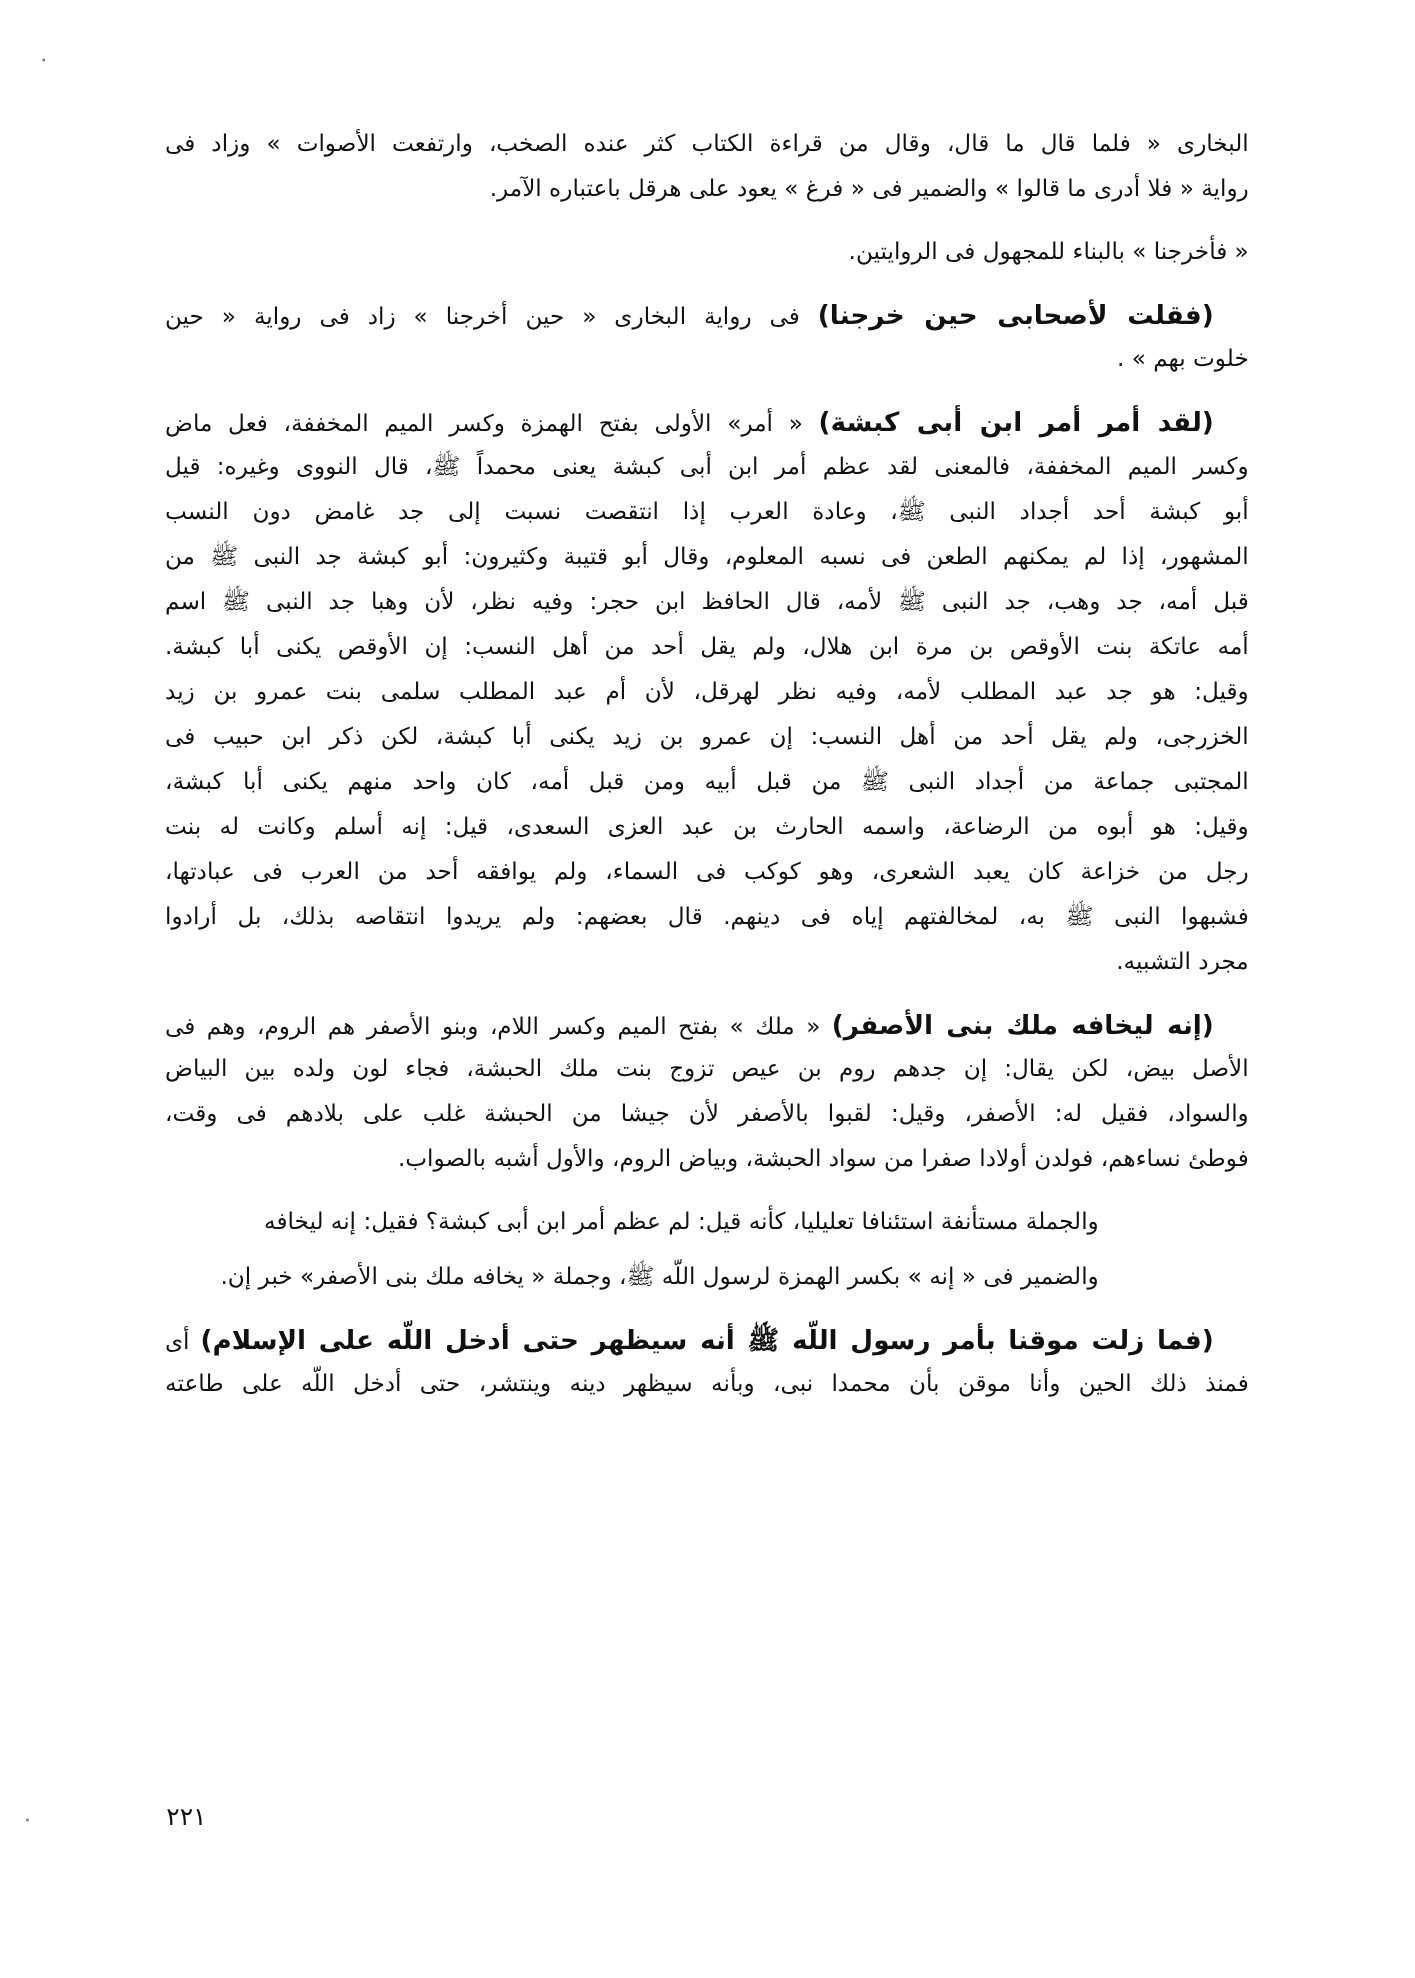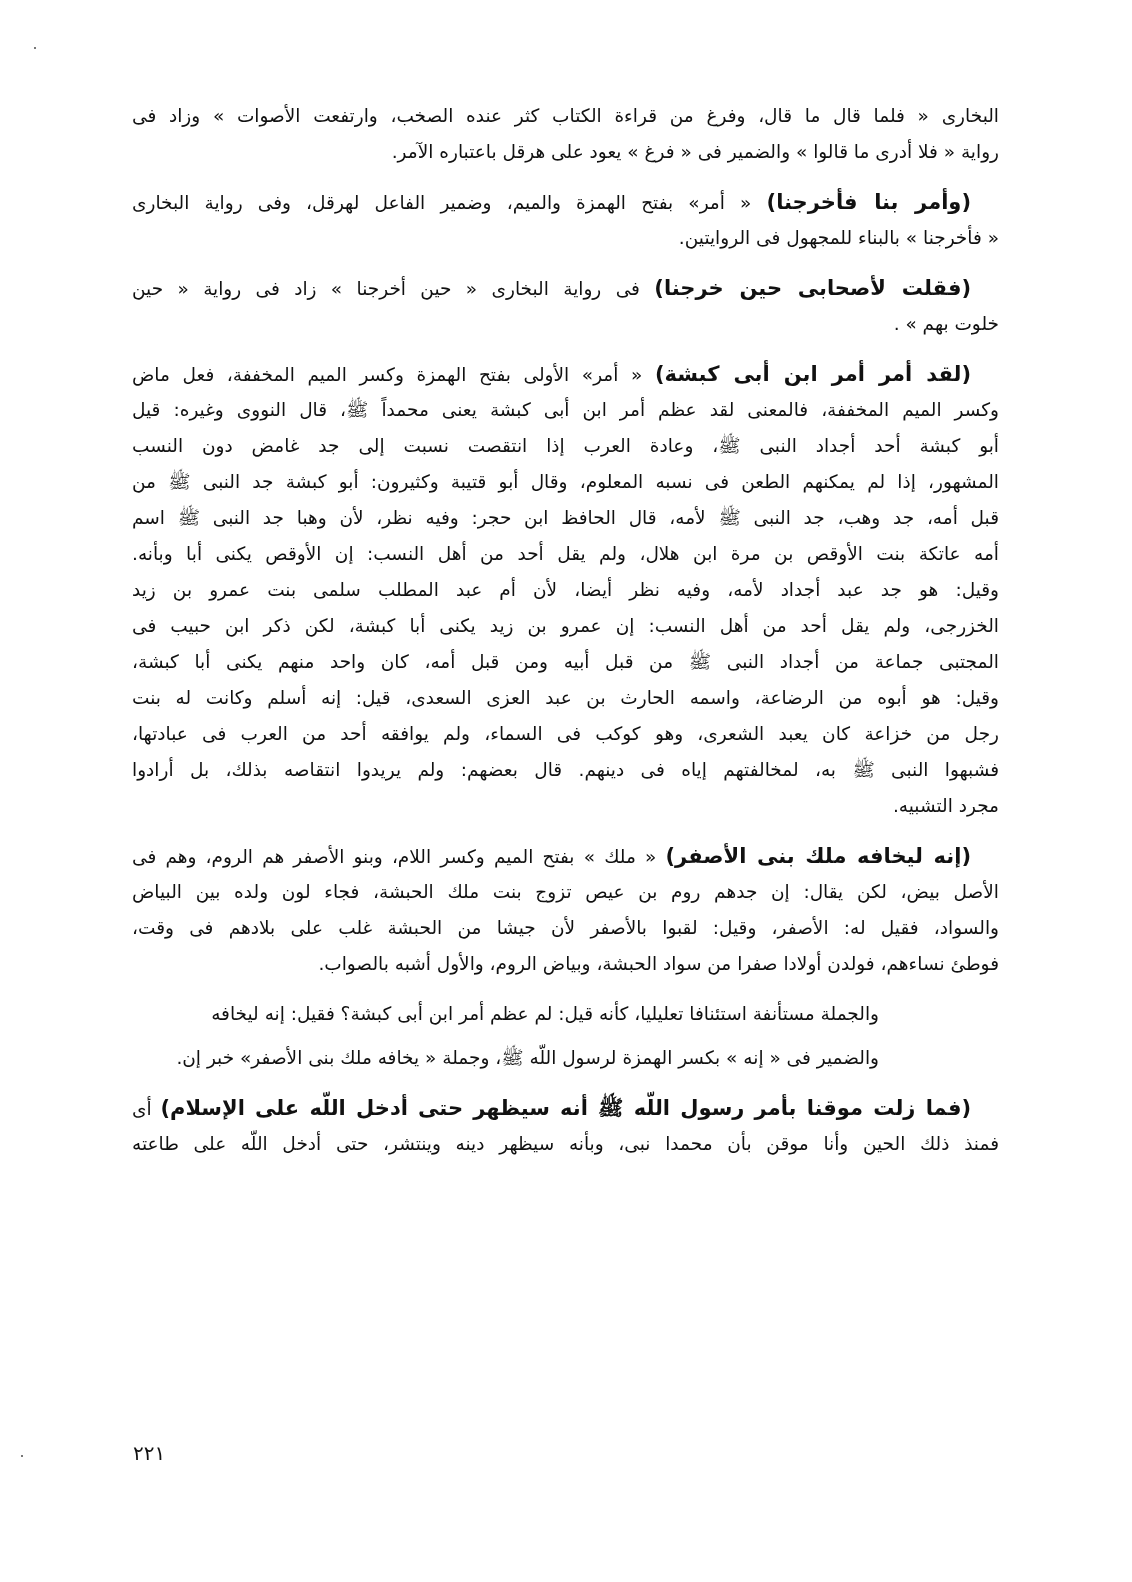--- a/index.html
+++ b/index.html
@@ -65,45 +65,44 @@
       height: 2px;
       background: #777;
     }
   </style>
 </head>
 <body>
 
 <div class="page">
 
   <div class="para">
-    <span class="line"><span>البخارى « فلما قال ما قال، وفرغ من قراءة الكتاب كثر عنده الصخب، وارتفعت الأصوات » وزاد فى</span></span>
+    <span class="line"><span>البخارى « فلما قال ما قال، وقال من قراءة الكتاب كثر عنده الصخب، وارتفعت الأصوات » وزاد فى</span></span>
     <span class="line last"><span>رواية « فلا أدرى ما قالوا » والضمير فى « فرغ » يعود على هرقل باعتباره الآمر.</span></span>
   </div>
   <div class="gap-m"></div>
 
   <div class="para">
-    <span class="line indent"><span class="headword">(وأمر بنا فأخرجنا)</span><span> « أمر» بفتح الهمزة والميم، وضمير الفاعل لهرقل، وفى رواية البخارى</span></span>
     <span class="line last"><span>« فأخرجنا » بالبناء للمجهول فى الروايتين.</span></span>
   </div>
   <div class="gap-m"></div>
 
   <div class="para">
     <span class="line indent"><span class="headword">(فقلت لأصحابى حين خرجنا)</span><span> فى رواية البخارى « حين أخرجنا » زاد فى رواية « حين</span></span>
     <span class="line last"><span>خلوت بهم » .</span></span>
   </div>
   <div class="gap-m"></div>
 
   <div class="para">
     <span class="line indent"><span class="headword">(لقد أمر أمر ابن أبى كبشة)</span><span> « أمر» الأولى بفتح الهمزة وكسر الميم المخففة، فعل ماض</span></span>
     <span class="line"><span>وكسر الميم المخففة، فالمعنى لقد عظم أمر ابن أبى كبشة يعنى محمداً ﷺ، قال النووى وغيره: قيل</span></span>
     <span class="line"><span>أبو كبشة أحد أجداد النبى ﷺ، وعادة العرب إذا انتقصت نسبت إلى جد غامض دون النسب</span></span>
     <span class="line"><span>المشهور، إذا لم يمكنهم الطعن فى نسبه المعلوم، وقال أبو قتيبة وكثيرون: أبو كبشة جد النبى ﷺ من</span></span>
     <span class="line"><span>قبل أمه، جد وهب، جد النبى ﷺ لأمه، قال الحافظ ابن حجر: وفيه نظر، لأن وهبا جد النبى ﷺ اسم</span></span>
-    <span class="line"><span>أمه عاتكة بنت الأوقص بن مرة ابن هلال، ولم يقل أحد من أهل النسب: إن الأوقص يكنى أبا وبأنه.</span></span>
-    <span class="line"><span>وقيل: هو جد عبد أجداد لأمه، وفيه نظر أيضا، لأن أم عبد المطلب سلمى بنت عمرو بن زيد</span></span>
+    <span class="line"><span>أمه عاتكة بنت الأوقص بن مرة ابن هلال، ولم يقل أحد من أهل النسب: إن الأوقص يكنى أبا كبشة.</span></span>
+    <span class="line"><span>وقيل: هو جد عبد المطلب لأمه، وفيه نظر لهرقل، لأن أم عبد المطلب سلمى بنت عمرو بن زيد</span></span>
     <span class="line"><span>الخزرجى، ولم يقل أحد من أهل النسب: إن عمرو بن زيد يكنى أبا كبشة، لكن ذكر ابن حبيب فى</span></span>
     <span class="line"><span>المجتبى جماعة من أجداد النبى ﷺ من قبل أبيه ومن قبل أمه، كان واحد منهم يكنى أبا كبشة،</span></span>
     <span class="line"><span>وقيل: هو أبوه من الرضاعة، واسمه الحارث بن عبد العزى السعدى، قيل: إنه أسلم وكانت له بنت</span></span>
     <span class="line"><span>رجل من خزاعة كان يعبد الشعرى، وهو كوكب فى السماء، ولم يوافقه أحد من العرب فى عبادتها،</span></span>
     <span class="line"><span>فشبهوا النبى ﷺ به، لمخالفتهم إياه فى دينهم. قال بعضهم: ولم يريدوا انتقاصه بذلك، بل أرادوا</span></span>
     <span class="line last"><span>مجرد التشبيه.</span></span>
   </div>
   <div class="gap-m"></div>
 
   <div class="para">

